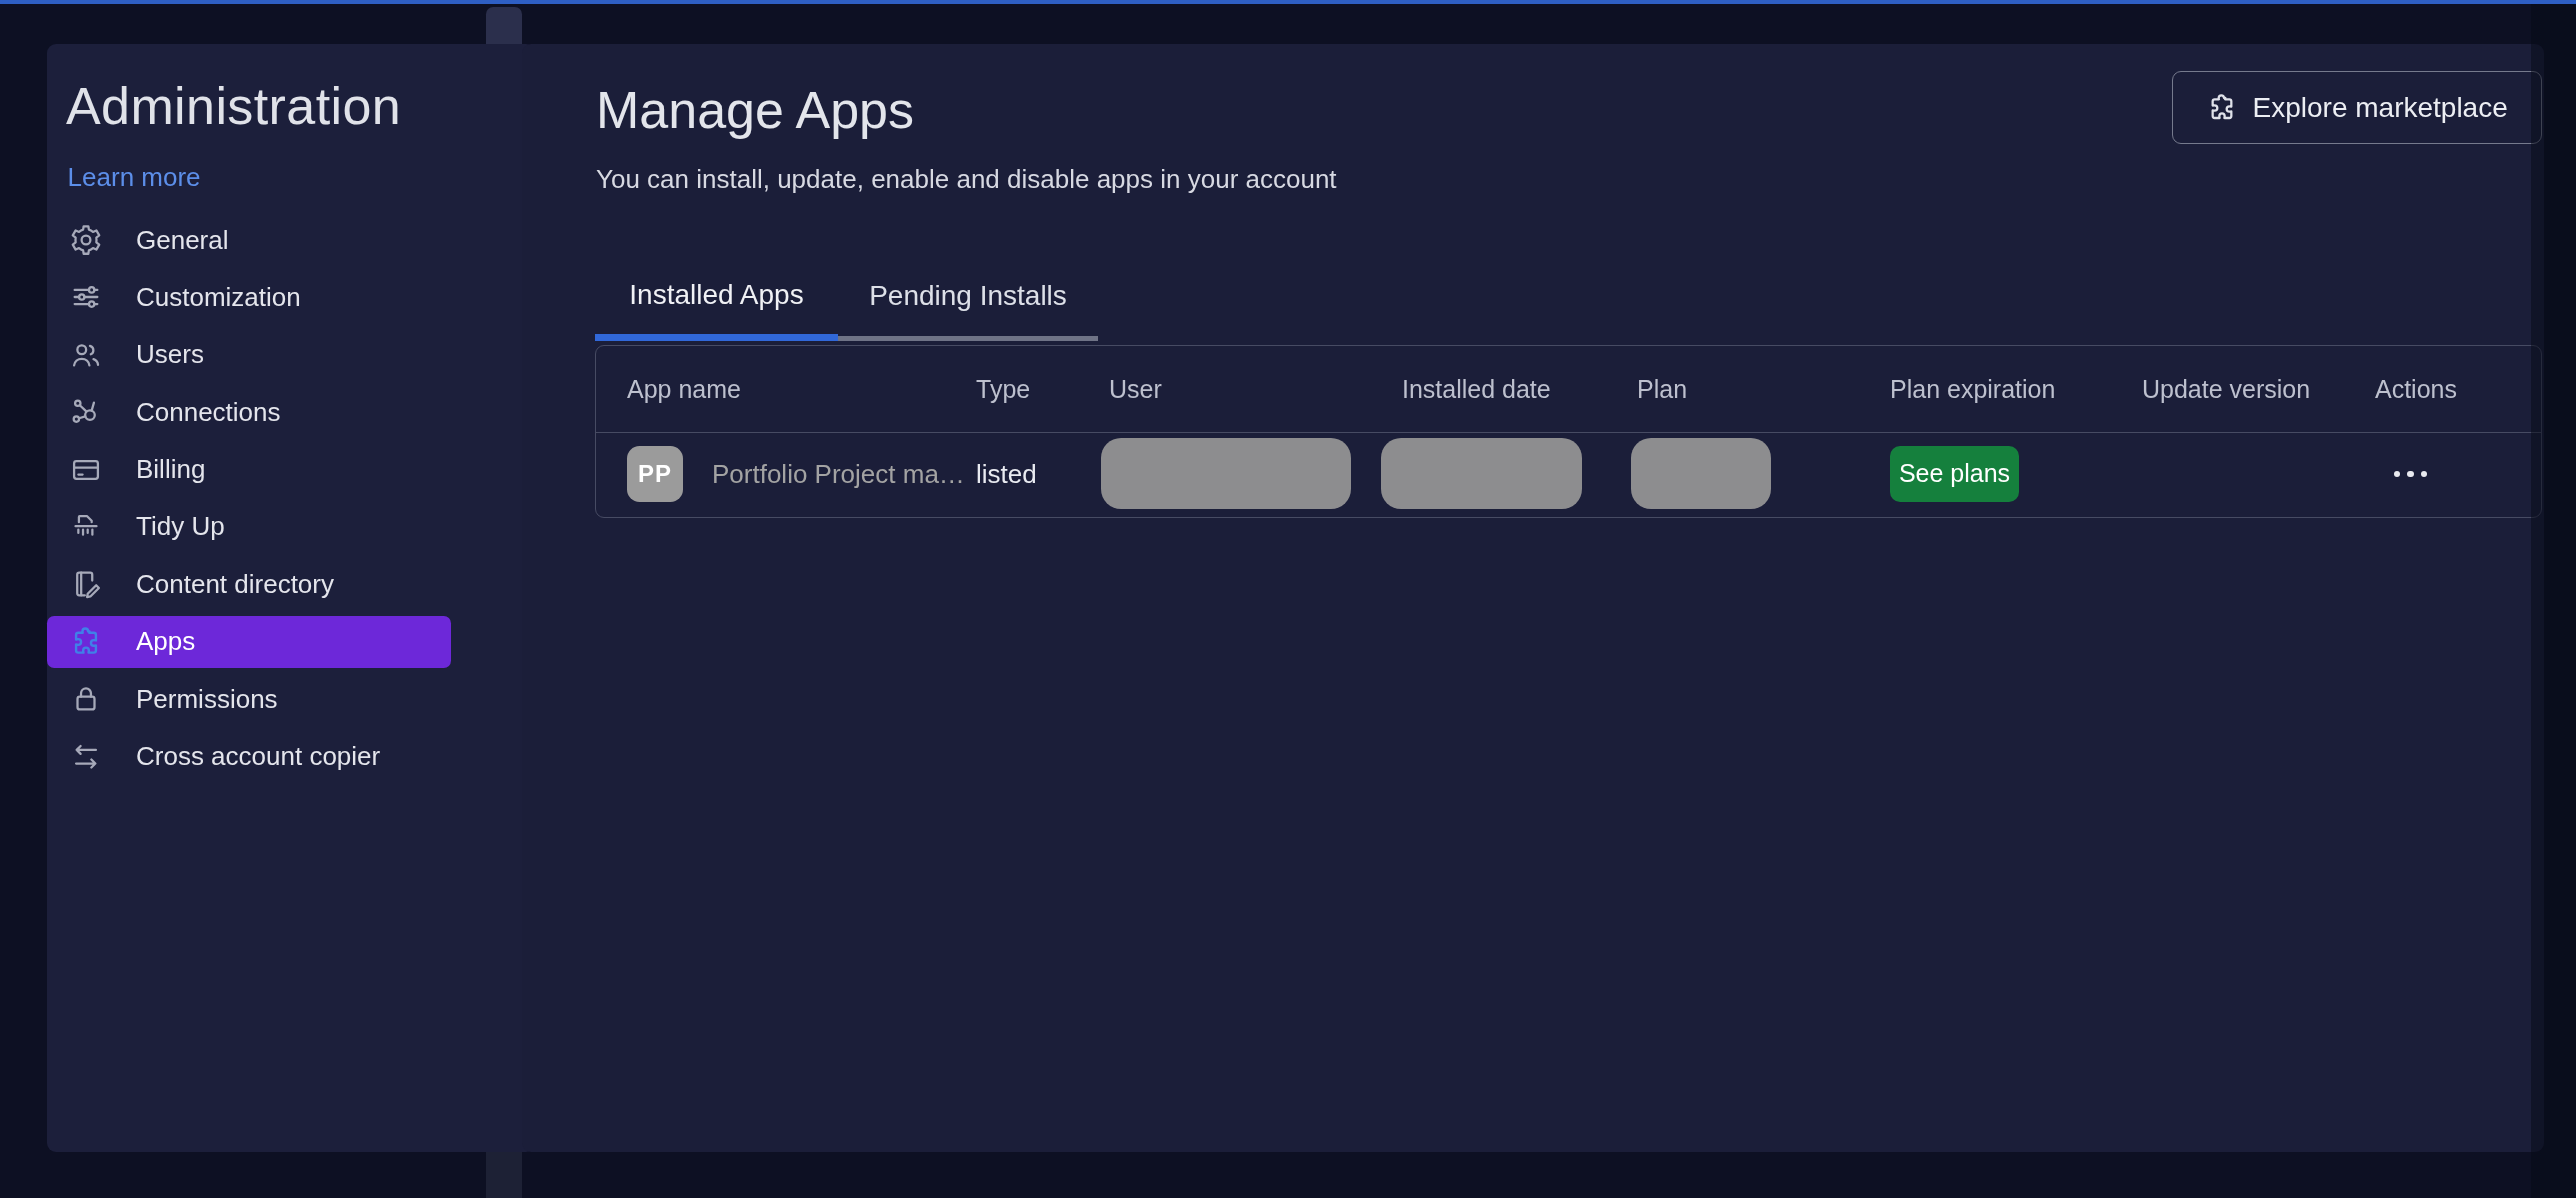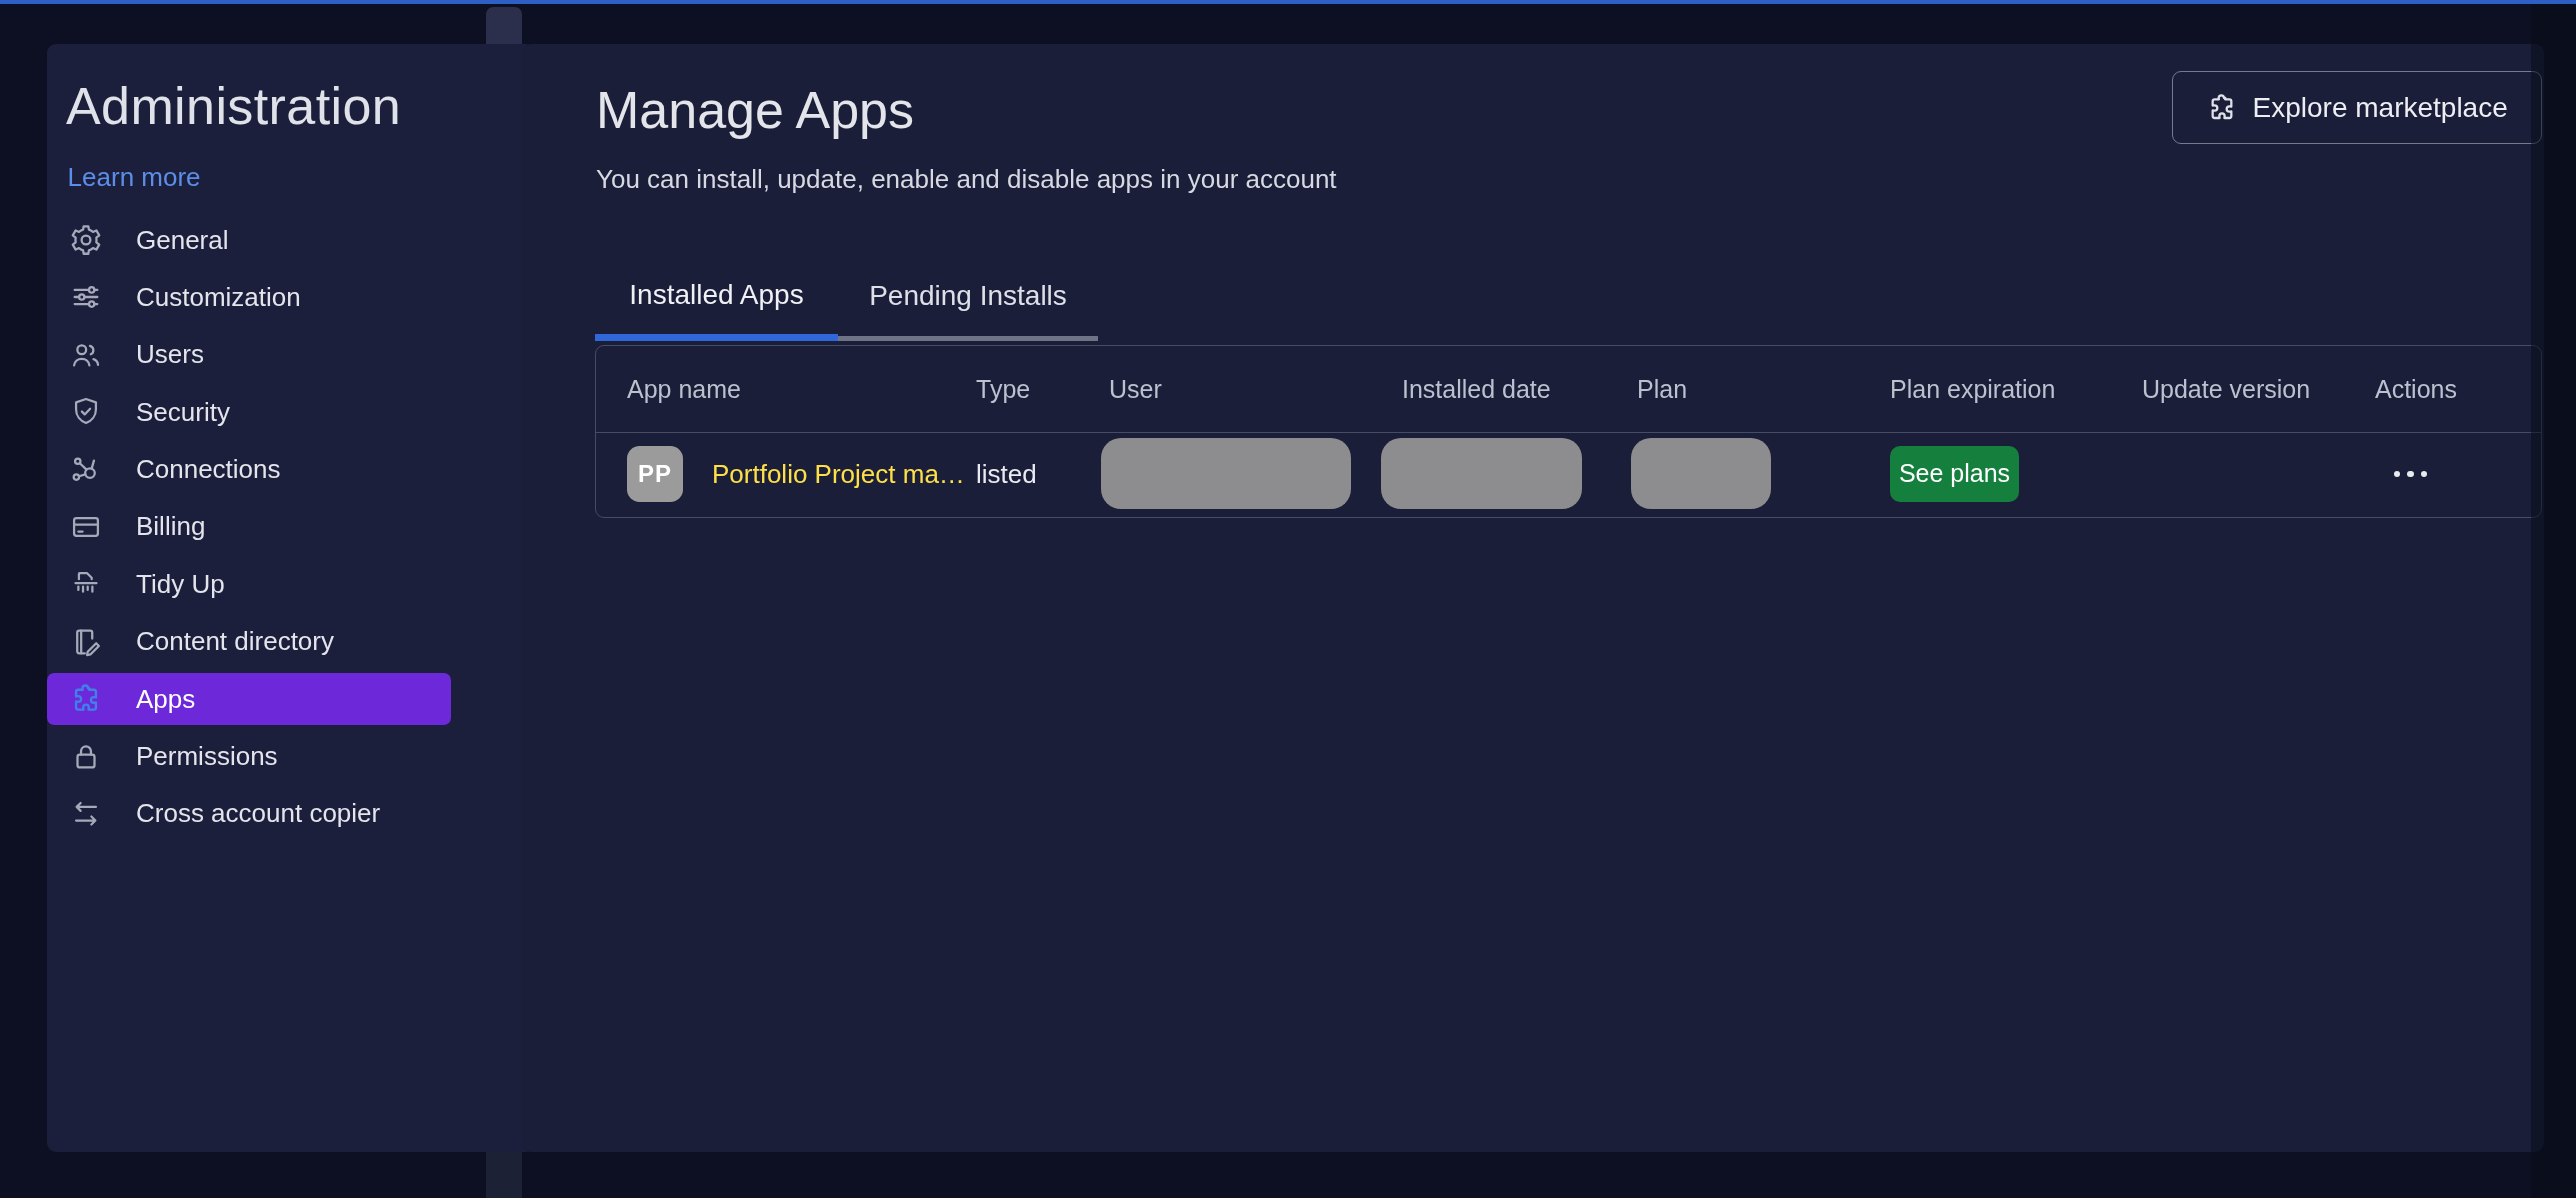--- a/index.html
+++ b/index.html
@@ -41,21 +41,21 @@
   .tab.t1{width:243px;}
   .tab.t2{width:260px;}
 
   
   .table{position:absolute;left:73px;top:301px;width:1947px;height:173px;border:1.8px solid #474b63;border-radius:9px;box-sizing:border-box;}
   .thead{position:relative;height:86px;border-bottom:1.8px solid #474b63;}
   .th{position:absolute;top:0;height:86px;display:flex;align-items:center;font-size:25px;font-weight:500;color:#bdc0ce;white-space:nowrap;}
   .th.c0{left:31px}.th.c1{left:380px}.th.c2{left:513px}.th.c3{left:806px}
   .th.c4{left:1041px}.th.c5{left:1294px}.th.c6{left:1546px}.th.c7{left:1779px}
   .trow{position:relative;height:82px;}
-  .cell{position:absolute;top:0;height:82px;display:flex;align-items:center;font-size:26px;color:#fde047;white-space:nowrap;}
+  .cell{position:absolute;top:0;height:82px;display:flex;align-items:center;font-size:26px;color:#a3a3a3;white-space:nowrap;}
   .avatar{position:absolute;left:31px;top:12.5px;width:56px;height:56px;border-radius:12.5px;background:#9b9b9b;
           display:flex;align-items:center;justify-content:center;font-size:24px;font-weight:bold;color:#ffffff;letter-spacing:0.9px;}
   .app-name{left:116px;}
   .type{left:380px;color:#e9ebf1;}
   .pill{position:absolute;top:5.4px;height:71px;border-radius:20px;background:#8d8d8f;}
   .pill.user{left:505px;width:250px;}
   .pill.date{left:785px;width:201px;}
   .pill.plan{left:1035px;width:140px;}
   .see-plans{position:absolute;left:1294px;top:12.5px;width:129px;height:56px;border:none;border-radius:10px;
              background:#15803d;color:#ffffff;font-size:25px;cursor:pointer;font-family:inherit;}
@@ -103,29 +103,20 @@
           <svg viewBox="0 0 24 24" fill="none" stroke="currentColor" stroke-width="1.6" stroke-linecap="round">
             <circle cx="9" cy="8.3" r="3.1"></circle>
             <path d="M3.6 19.4c.3-2.9 2.6-4.7 5.4-4.7s5.1 1.8 5.4 4.7"></path>
             <path d="M14.8 5.5c1.4.4 2.4 1.6 2.4 3.1 0 1.3-.7 2.4-1.8 2.9"></path>
             <path d="M17.3 14.9c1.8.6 3 2.1 3.2 4"></path>
           </svg>
         </span>
         <span class="lb">Users</span>
       </div>
 
-      <div class="mi">
-        <span class="ic">
-          <svg viewBox="0 0 24 24" fill="none" stroke="currentColor" stroke-width="1.6" stroke-linejoin="round" stroke-linecap="round">
-            <path d="M12 2.8l7 2.4v5c0 4.6-3 8.1-7 9.6-4-1.5-7-5-7-9.6v-5z"></path>
-            <path d="M9.1 11.7l2 2 3.8-4"></path>
-          </svg>
-        </span>
-        <span class="lb">Security</span>
-      </div>
 
       <div class="mi">
         <span class="ic">
           <svg viewBox="0 0 24 24" fill="none" stroke="currentColor" stroke-width="1.6" stroke-linecap="round">
             <circle cx="14.8" cy="14.2" r="3.4"></circle>
             <circle cx="6.2" cy="5.8" r="1.9"></circle>
             <circle cx="5.2" cy="17" r="1.9"></circle>
             <path d="M7.6 7.2l4.6 4.4M7.1 16.4l4.4-1.3M16 11l1.6-5.6"></path>
           </svg>
         </span>

